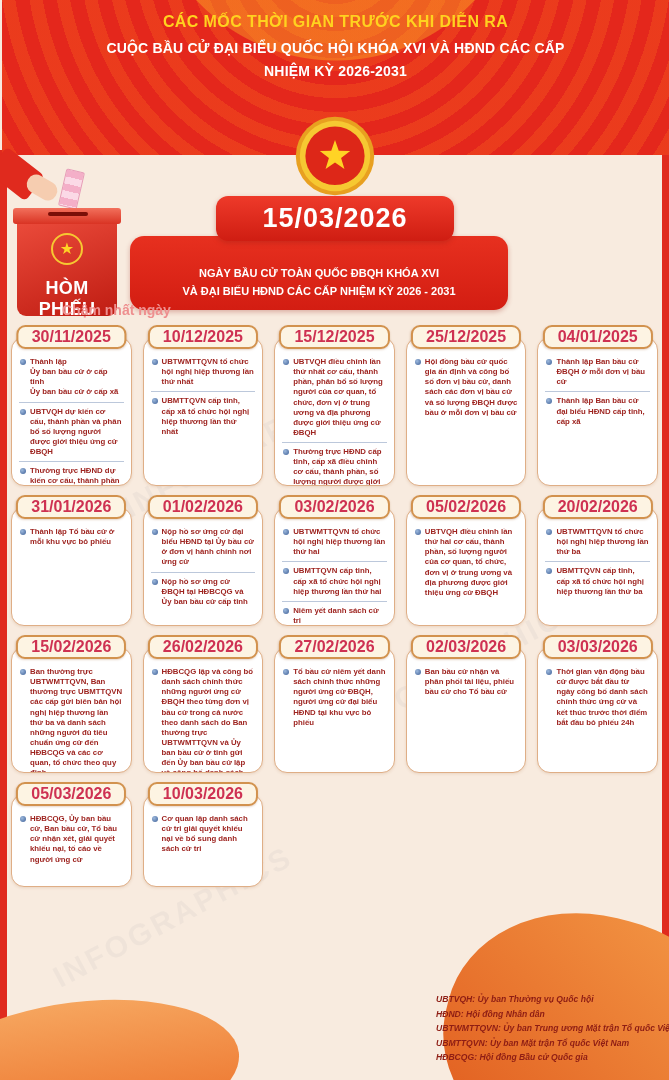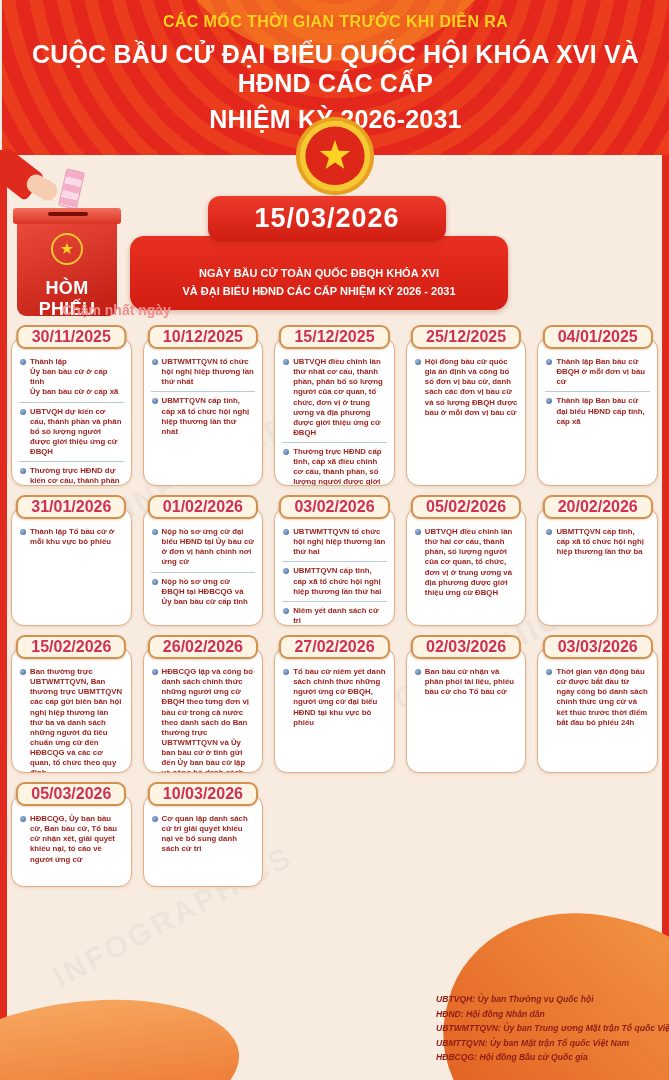--- a/index.html
+++ b/index.html
@@ -9,21 +9,21 @@
           background:#f8ebdf; overflow:hidden; }
 
   
   .header { position:absolute; top:0; left:2px; right:0; height:155px; z-index:2;
     background:#e4271c;
     background-image:
       radial-gradient(circle at 50% -130px, rgba(255,190,40,.38) 0 190px, rgba(255,190,40,0) 191px),
       repeating-radial-gradient(circle at 50% -50px, rgba(255,120,30,.25) 0 13px, rgba(228,39,28,0) 13px 27px);
     text-align:center; padding-top:13px; }
   .kicker { color:#ffd21f; font-weight:bold; font-size:16px; letter-spacing:.4px; }
-  .title  { color:#ffffff; font-weight:bold; font-size:25px; margin-top:9px; letter-spacing:.2px; }
+  .title  { color:#ffffff; font-weight:bold; font-size:14px; margin-top:9px; letter-spacing:.2px; }
   .title2 { margin-top:7px; }
 
   
   .emblem { position:absolute; left:50%; top:116px; transform:translateX(-50%);
             width:80px; height:80px; z-index:3; }
 
   
   .strip { position:absolute; top:150px; bottom:0; width:7px; background:#e02a1e; z-index:1; }
   .strip.left { left:0; } .strip.right { right:0; }
 
@@ -41,21 +41,21 @@
   .bb-slot { position:absolute; left:40px; top:42px; width:40px; height:4px;
              background:#7a0f08; border-radius:2px; z-index:3; }
   .bb-body { position:absolute; left:9px; top:54px; width:100px; height:92px;
              background:linear-gradient(160deg,#ea4a3a,#bf1c12); border-radius:0 0 9px 9px;
              text-align:center; z-index:1; }
   .bb-emblem { margin:9px auto 2px; width:32px; height:32px; border:2px solid #f6c832;
                border-radius:50%; color:#ffd325; font-size:16px; line-height:28px; }
   .bb-label { color:#fff; font-weight:bold; font-size:18px; margin-top:13px; letter-spacing:.3px; }
 
   
-  .date-pill { position:absolute; left:208px; top:196px; width:238px; height:45px; z-index:4;
+  .date-pill { position:absolute; left:216px; top:196px; width:238px; height:45px; z-index:4;
     background:linear-gradient(#ee3a2a,#cf1d12); border-radius:12px;
     display:flex; align-items:center; justify-content:center;
     color:#fff; font-weight:bold; font-size:27px; letter-spacing:1px;
     box-shadow:0 2px 5px rgba(150,30,20,.35); }
   .day-banner { position:absolute; left:130px; top:236px; width:378px; height:74px; z-index:3;
     background:linear-gradient(#e7301f,#d31d12); border-radius:14px;
     color:#fff; font-weight:bold; font-size:11px; text-align:center;
     display:flex; align-items:flex-end; justify-content:center; padding-bottom:10px;
     white-space:pre-line; line-height:1.65; box-shadow:0 2px 5px rgba(150,30,20,.3); }
   .deadline { position:absolute; left:62px; top:302px; color:#ee8f8f;
@@ -253,20 +253,24 @@
             <span class="bullet"></span>
             <span class="item-text">UBTVQH điều chỉnh lần thứ hai cơ cấu, thành phần, số lượng người của cơ quan, tổ chức, đơn vị ở trung ương và địa phương được giới thiệu ứng cử ĐBQH</span>
           </div>
         </div>
       </div>
       <div class="cell">
         <div class="badge">20/02/2026</div>
         <div class="card">
           <div class="item">
             <span class="bullet"></span>
+            <span class="item-text">UBTWMTTQVN tổ chức hội nghị hiệp thương lần thứ ba</span>
+          </div>
+          <div class="item">
+            <span class="bullet"></span>
             <span class="item-text">UBMTTQVN cấp tỉnh, cấp xã tổ chức hội nghị hiệp thương lần thứ ba</span>
           </div>
         </div>
       </div>
       <div class="cell">
         <div class="badge">15/02/2026</div>
         <div class="card">
           <div class="item">
             <span class="bullet"></span>
             <span class="item-text">Ban thường trực UBTWMTTQVN, Ban thường trực UBMTTQVN các cấp gửi biên bản hội nghị hiệp thương lần thứ ba và danh sách những người đủ tiêu chuẩn ứng cử đến HĐBCQG và các cơ quan, tổ chức theo quy định</span>

